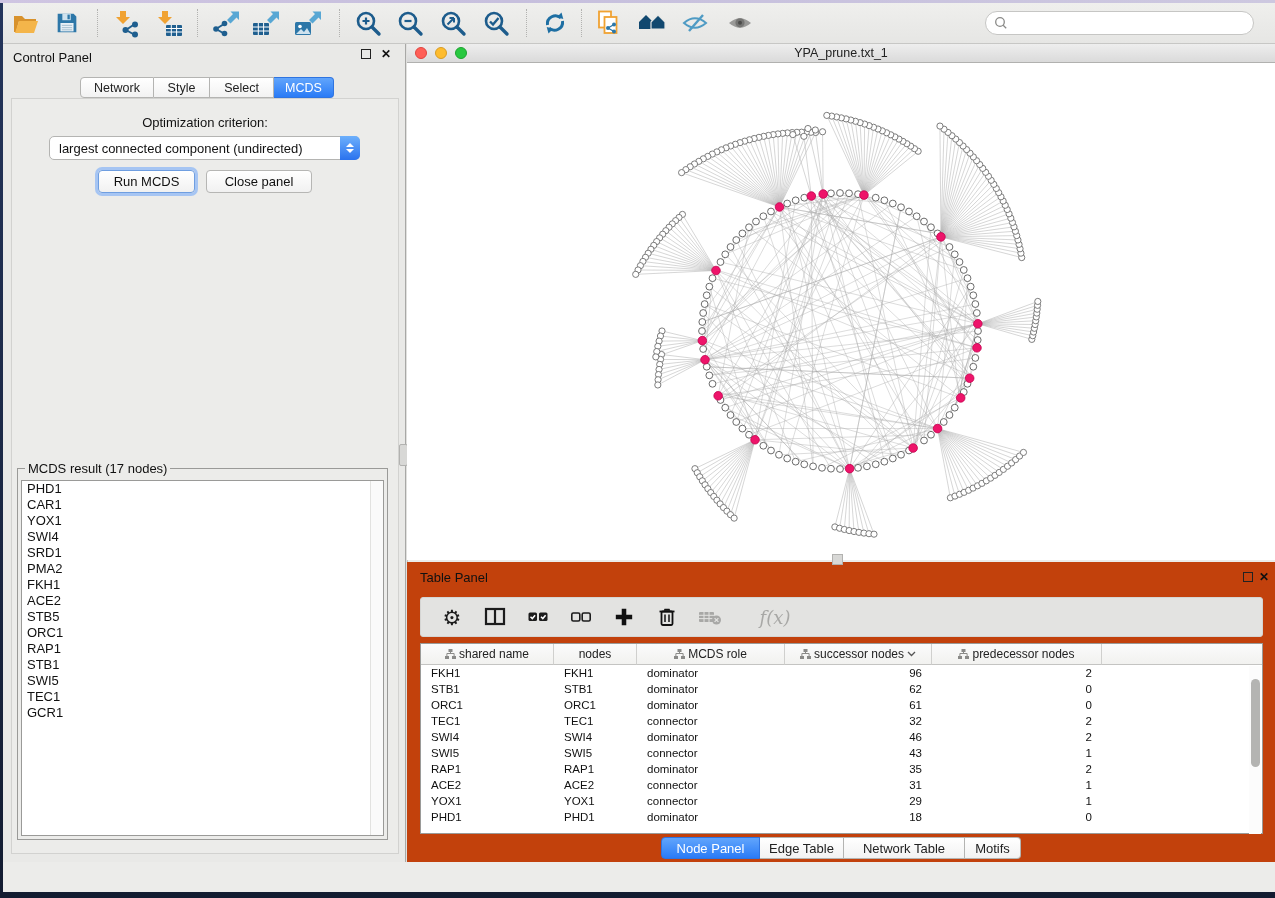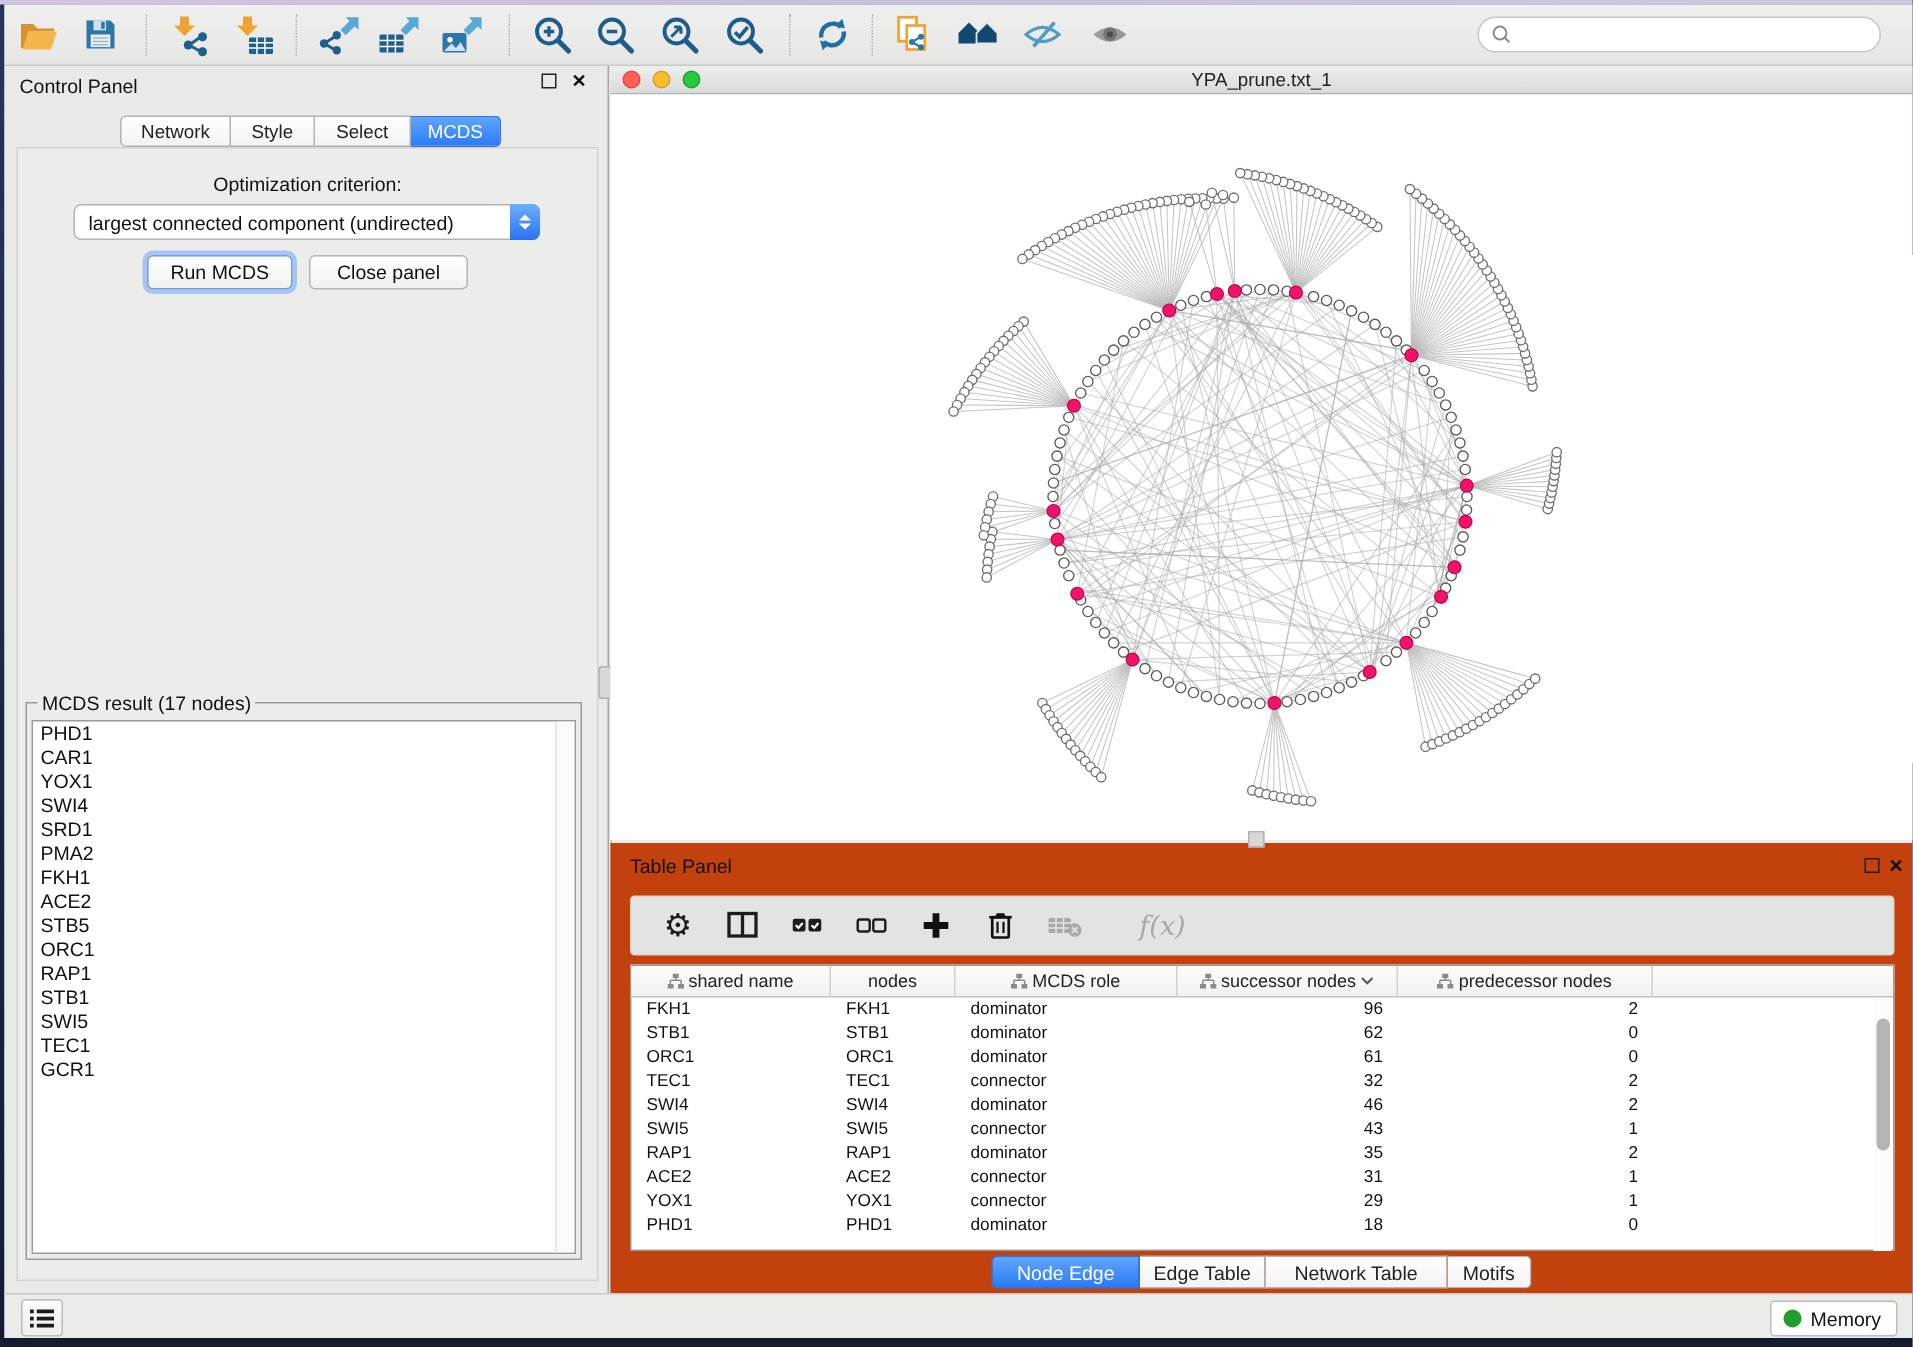--- a/index.html
+++ b/index.html
@@ -1120,37 +1120,21 @@
               <div class="td num">0</div>
               <div class="td"></div>
             </div>
           </div>
         <div class="tscroll">
           <div class="tthumb"></div>
         </div>
       </div>
 
       <div class="seg-tabs tp-tabs" style="position:absolute">
-        <div class="seg-tab active" style="width:99px">Node Edge</div>
+        <div class="seg-tab active" style="width:99px">Node Panel</div>
         <div class="seg-tab" style="width:84px">Edge Table</div>
         <div class="seg-tab" style="width:121px">Network Table</div>
         <div class="seg-tab" style="width:56px">Motifs</div>
       </div>
     </div>
 
-    <div class="status-bar">
-      <div class="panels-btn">
-        <svg class="ic" width="16" height="14" viewBox="0 0 16 14">
-          <rect x="0" y="1" width="2.5" height="2.5" fill="#1c1c1c"></rect>
-            <rect x="4.5" y="1" width="11.5" height="2.5" fill="#1c1c1c"></rect>
-          <rect x="0" y="5.8" width="2.5" height="2.5" fill="#1c1c1c"></rect>
-            <rect x="4.5" y="5.8" width="11.5" height="2.5" fill="#1c1c1c"></rect>
-          <rect x="0" y="10.5" width="2.5" height="2.5" fill="#1c1c1c"></rect>
-            <rect x="4.5" y="10.5" width="11.5" height="2.5" fill="#1c1c1c"></rect>
-          </svg>
-        </div>
-      <div class="memory-btn">
-        <span class="memdot"></span>
-        <span>Memory</span>
-      </div>
-    </div>
   </div>
 </div>
 
 </body></html>

